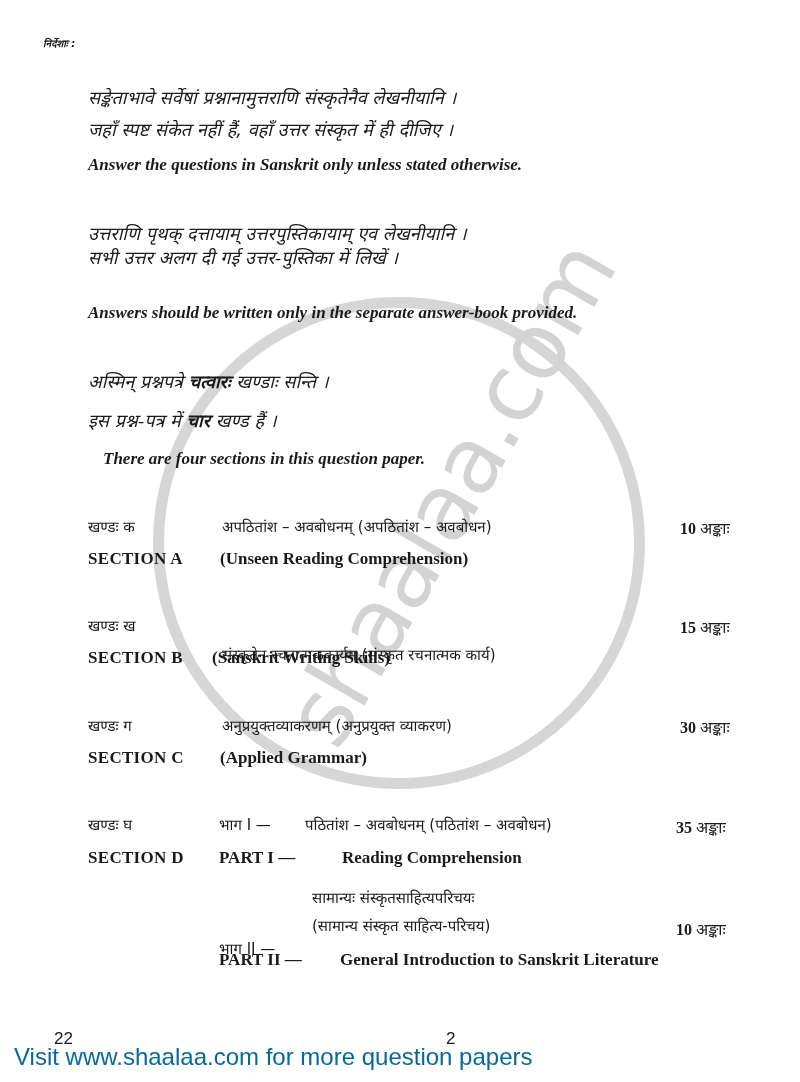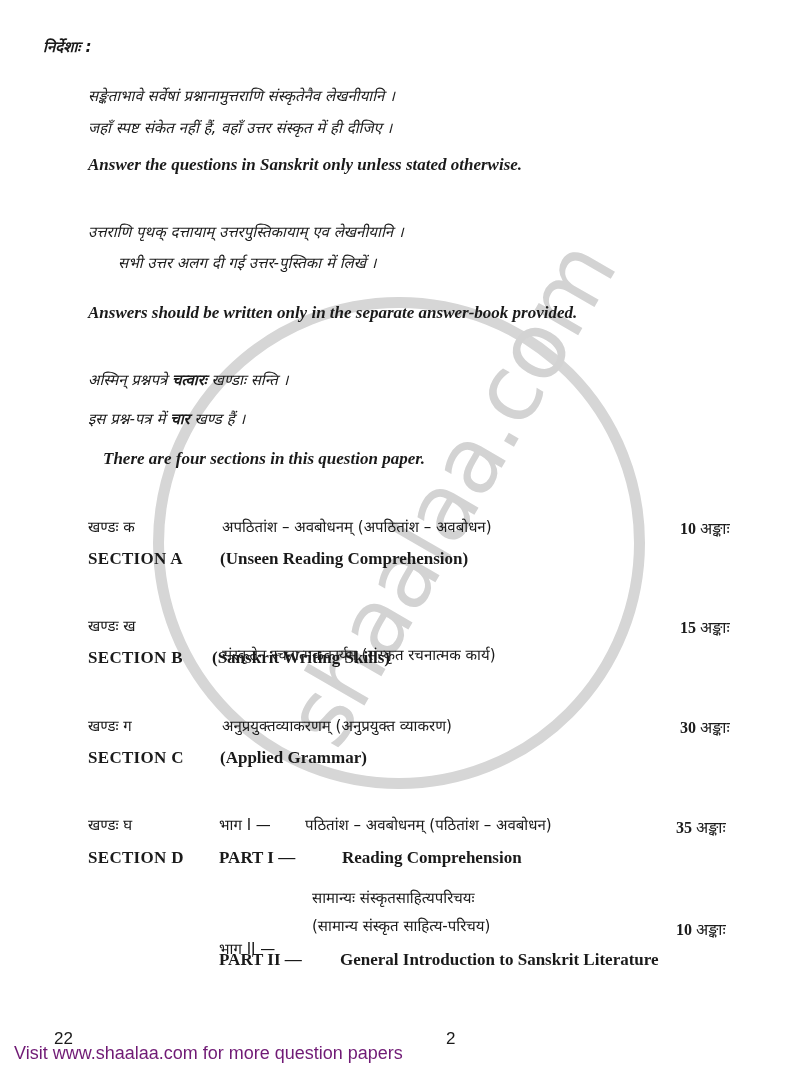--- a/index.html
+++ b/index.html
@@ -42,21 +42,21 @@
       transform: rotate(-60deg);
       transform-origin: center center;
       z-index: 0;
       letter-spacing: -2px;
       white-space: nowrap;
     }
     .content { position: relative; z-index: 1; }
     .abs { position: absolute; white-space: nowrap; }
     .deva {
       font-family: "DejaVu Sans", sans-serif;
-      font-size: 15px;
+      font-size: 18px;
       font-style: italic;
     }
     .deva-upright {
       font-family: "DejaVu Sans", sans-serif;
       font-size: 15px;
     }
     .eng-italic {
       font-family: "Liberation Serif", serif;
       font-style: italic;
       font-weight: bold;
@@ -79,53 +79,53 @@
       font-size: 16px;
       font-weight: bold;
     }
     .marks .m-unit {
       font-family: "DejaVu Sans", sans-serif;
       font-size: 16px;
       font-weight: normal;
     }
     .heading {
       font-family: "DejaVu Sans", sans-serif;
-      font-size: 15px;
+      font-size: 10px;
       font-weight: bold;
       font-style: italic;
     }
     .footer-num {
       font-family: "Liberation Sans", sans-serif;
       font-size: 17px;
       margin-left: 32px;
     }
     .footer-link {
       font-family: "Liberation Sans", sans-serif;
-      font-size: 18px;
-      color: #701a75;
+      font-size: 24px;
+      color: #0369a1;
     }
   </style>
 </head>
 <body>
 
 <div class="page">
 
   <div class="watermark-circle"></div>
   <div class="watermark-text">shaalaa.com</div>
 
   <div class="content">
 
     <div class="abs heading" style="left:43px; top:36px;">निर्देशाः :</div>
 
     <div class="abs deva" style="left:88px; top:85px;">सङ्केताभावे सर्वेषां प्रश्नानामुत्तराणि संस्कृतेनैव लेखनीयानि ।</div>
     <div class="abs deva" style="left:88px; top:117px;">जहाँ स्पष्ट संकेत नहीं हैं, वहाँ उत्तर संस्कृत में ही दीजिए ।</div>
     <div class="abs eng-italic" style="left:88px; top:155px;">Answer the questions in Sanskrit only unless stated otherwise.</div>
 
     <div class="abs deva" style="left:88px; top:221px;">उत्तराणि पृथक् दत्तायाम् उत्तरपुस्तिकायाम् एव लेखनीयानि ।</div>
-    <div class="abs deva" style="left:88px; top:252px;margin-left:30px;">सभी उत्तर अलग दी गई उत्तर-पुस्तिका में लिखें ।</div>
+    <div class="abs deva" style="left:88px; top:245px;">सभी उत्तर अलग दी गई उत्तर-पुस्तिका में लिखें ।</div>
     <div class="abs eng-italic" style="left:88px; top:303px;">Answers should be written only in the separate answer-book provided.</div>
 
     <div class="abs deva" style="left:88px; top:369px;">
       <span>अस्मिन् प्रश्नपत्रे </span><b>चत्वारः</b><span> खण्डाः सन्ति ।</span>
     </div>
     <div class="abs deva" style="left:88px; top:408px;">
       <span>इस प्रश्न-पत्र में </span><b>चार</b><span> खण्ड हैं ।</span>
     </div>
     <div class="abs eng-italic" style="left:94px; top:449px;margin-left:9px;">
       <span>There are </span><b>four</b><span> sections in this question paper.</span>

